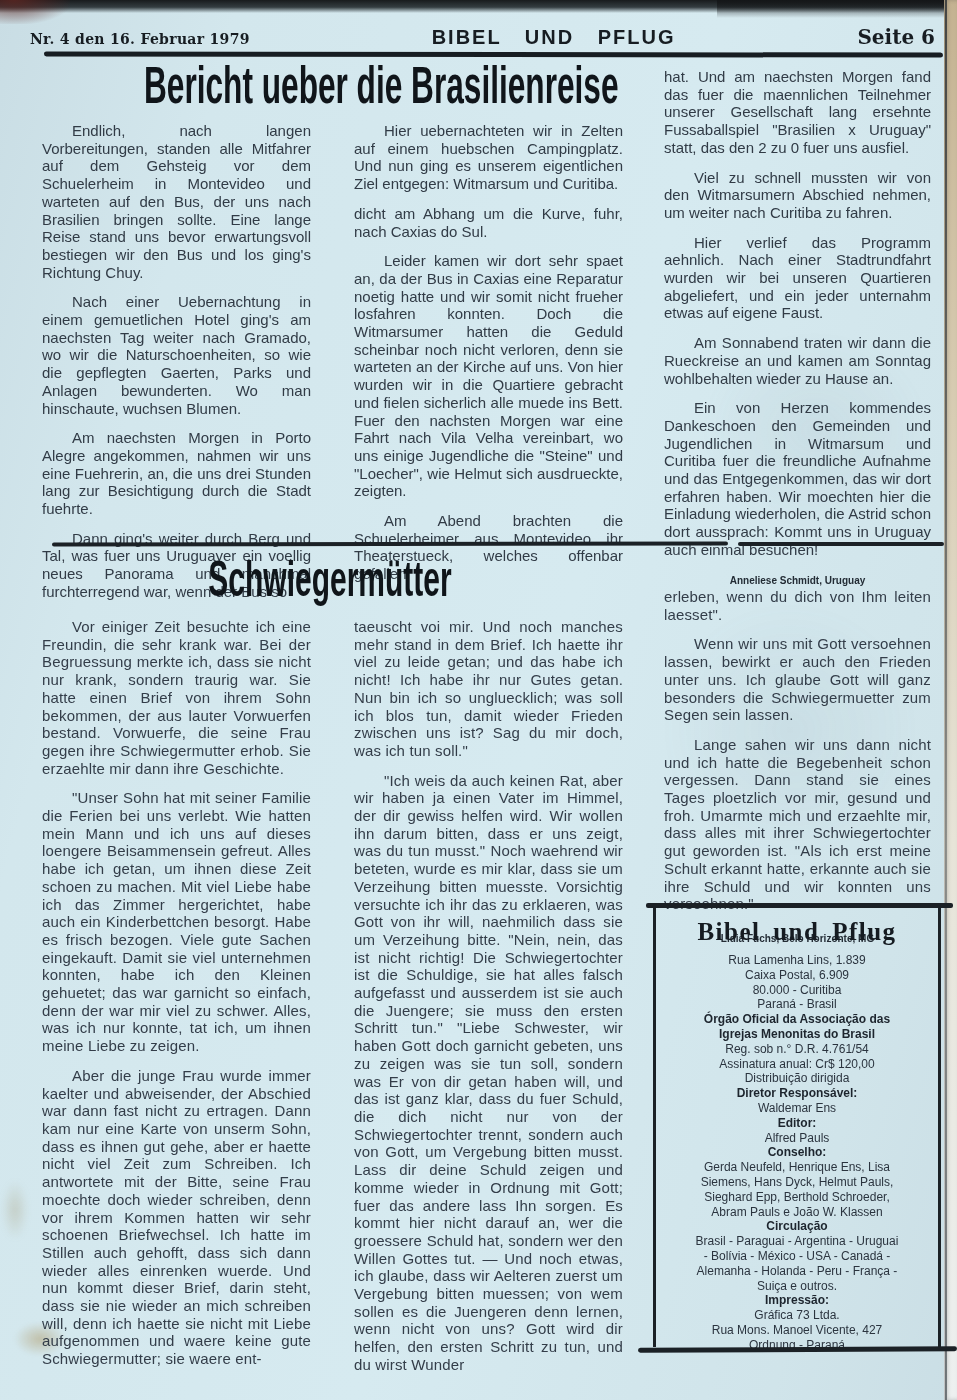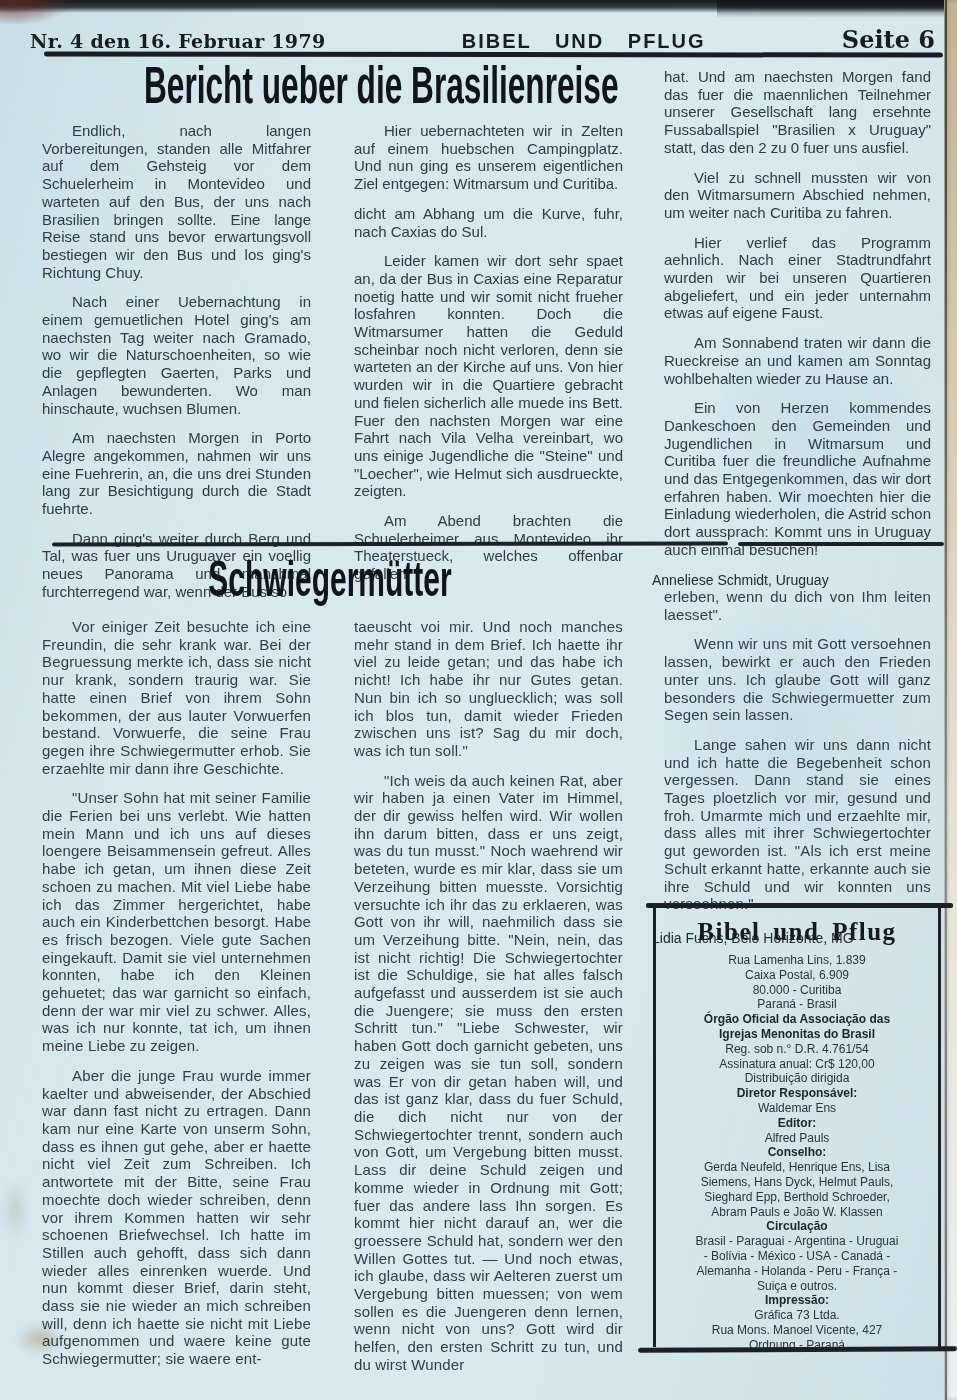--- a/index.html
+++ b/index.html
@@ -26,45 +26,45 @@
   .sm2 { left:660px; top:600px; width:260px; height:260px;
     background:radial-gradient(ellipse,rgba(95,120,135,.07),rgba(95,120,135,0) 70%); }
   .stain { position:absolute; left:14px; top:1322px; width:52px; height:34px; filter:blur(2px);
     background:radial-gradient(ellipse,rgba(160,125,55,.38),rgba(160,125,55,0) 70%); }
   .stain2 { position:absolute; left:2px; top:1180px; width:26px; height:60px; filter:blur(3px);
     background:radial-gradient(ellipse,rgba(150,130,80,.25),rgba(150,130,80,0) 70%); }
 
   
   .header-row { position:absolute; top:25px; left:30px; width:905px;
     display:flex; justify-content:space-between; align-items:baseline; }
-  .issue-date { font-family:"DejaVu Serif", serif; font-weight:bold; font-size:19px; color:#171d22; letter-spacing:.3px; }
+  .issue-date { font-family:"DejaVu Serif", serif; font-weight:bold; font-size:14px; color:#171d22; letter-spacing:.3px; }
   .masthead-title { font-weight:bold; font-size:20px; color:#171d22; letter-spacing:2px; word-spacing:16px; }
-  .page-number { font-family:"DejaVu Serif", serif; font-weight:bold; font-size:24px; color:#171d22; }
+  .page-number { font-family:"DejaVu Serif", serif; font-weight:bold; font-size:20px; color:#171d22; }
   .header-rule { position:absolute; top:52px; left:44px; width:899px; height:4.5px;
     background:#171d22; border-radius:3px; transform:rotate(.08deg); }
 
   
   .headline { position:absolute; left:30px; width:600px; text-align:center; white-space:nowrap;
     font-weight:bold; color:#10151a; letter-spacing:0; }
   .h1 { top:56px; font-size:51px; transform:scaleX(.62); }
   .h2 { top:550px; font-size:50px; transform:scaleX(.60); }
 
   
   .col { position:absolute; width:293px; text-align:justify; }
   .a1c1 { top:110px; left:30px;  }
   .a1c2 { top:110px; left:342px; }
   .a1c3 { top:56px;  left:652px; width:291px; }
   .a2c1 { top:606px; left:30px;  }
   .a2c2 { top:606px; left:342px; }
   .a2c3 { top:576px; left:652px; width:291px; }
   .col p.para { margin:12px; font-size:15px; line-height:17.7px; text-indent:30px; color:#313b46; }
   .col p.para.noindent { text-indent:0; }
   .a2c1 p.para, .a2c2 p.para, .a2c3 p.para { letter-spacing:.15px; color:#333d49; }
-  .sig { margin:2px 0 0 0; font-size:14px; line-height:19px; font-weight:normal;
-    color:#232c35; text-indent:0; }
+  .sig { margin:2px 0 0 0; font-size:10px; line-height:19px; font-weight:bold;
+    text-align:center; color:#232c35; text-indent:0; }
   .sig2 { margin-top:16px; }
 
   
   .divider { position:absolute; height:4px; background:#1b2126; border-radius:2px; }
   .dv1 { top:542px; left:52px; width:676px; transform:rotate(-.1deg); }
   .dv2 { top:542px; left:738px; width:206px; }
 
   
   .infobox-rule-top { position:absolute; top:903px; left:646px; width:307px; height:5px;
     background:#1b2126; border-radius:2px; }

